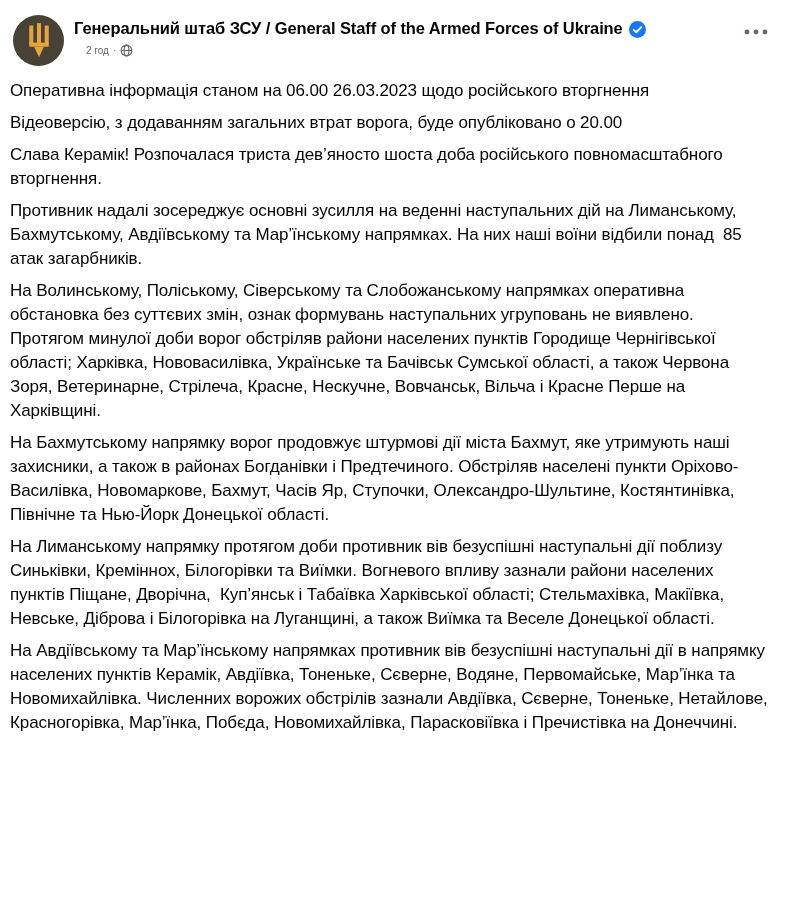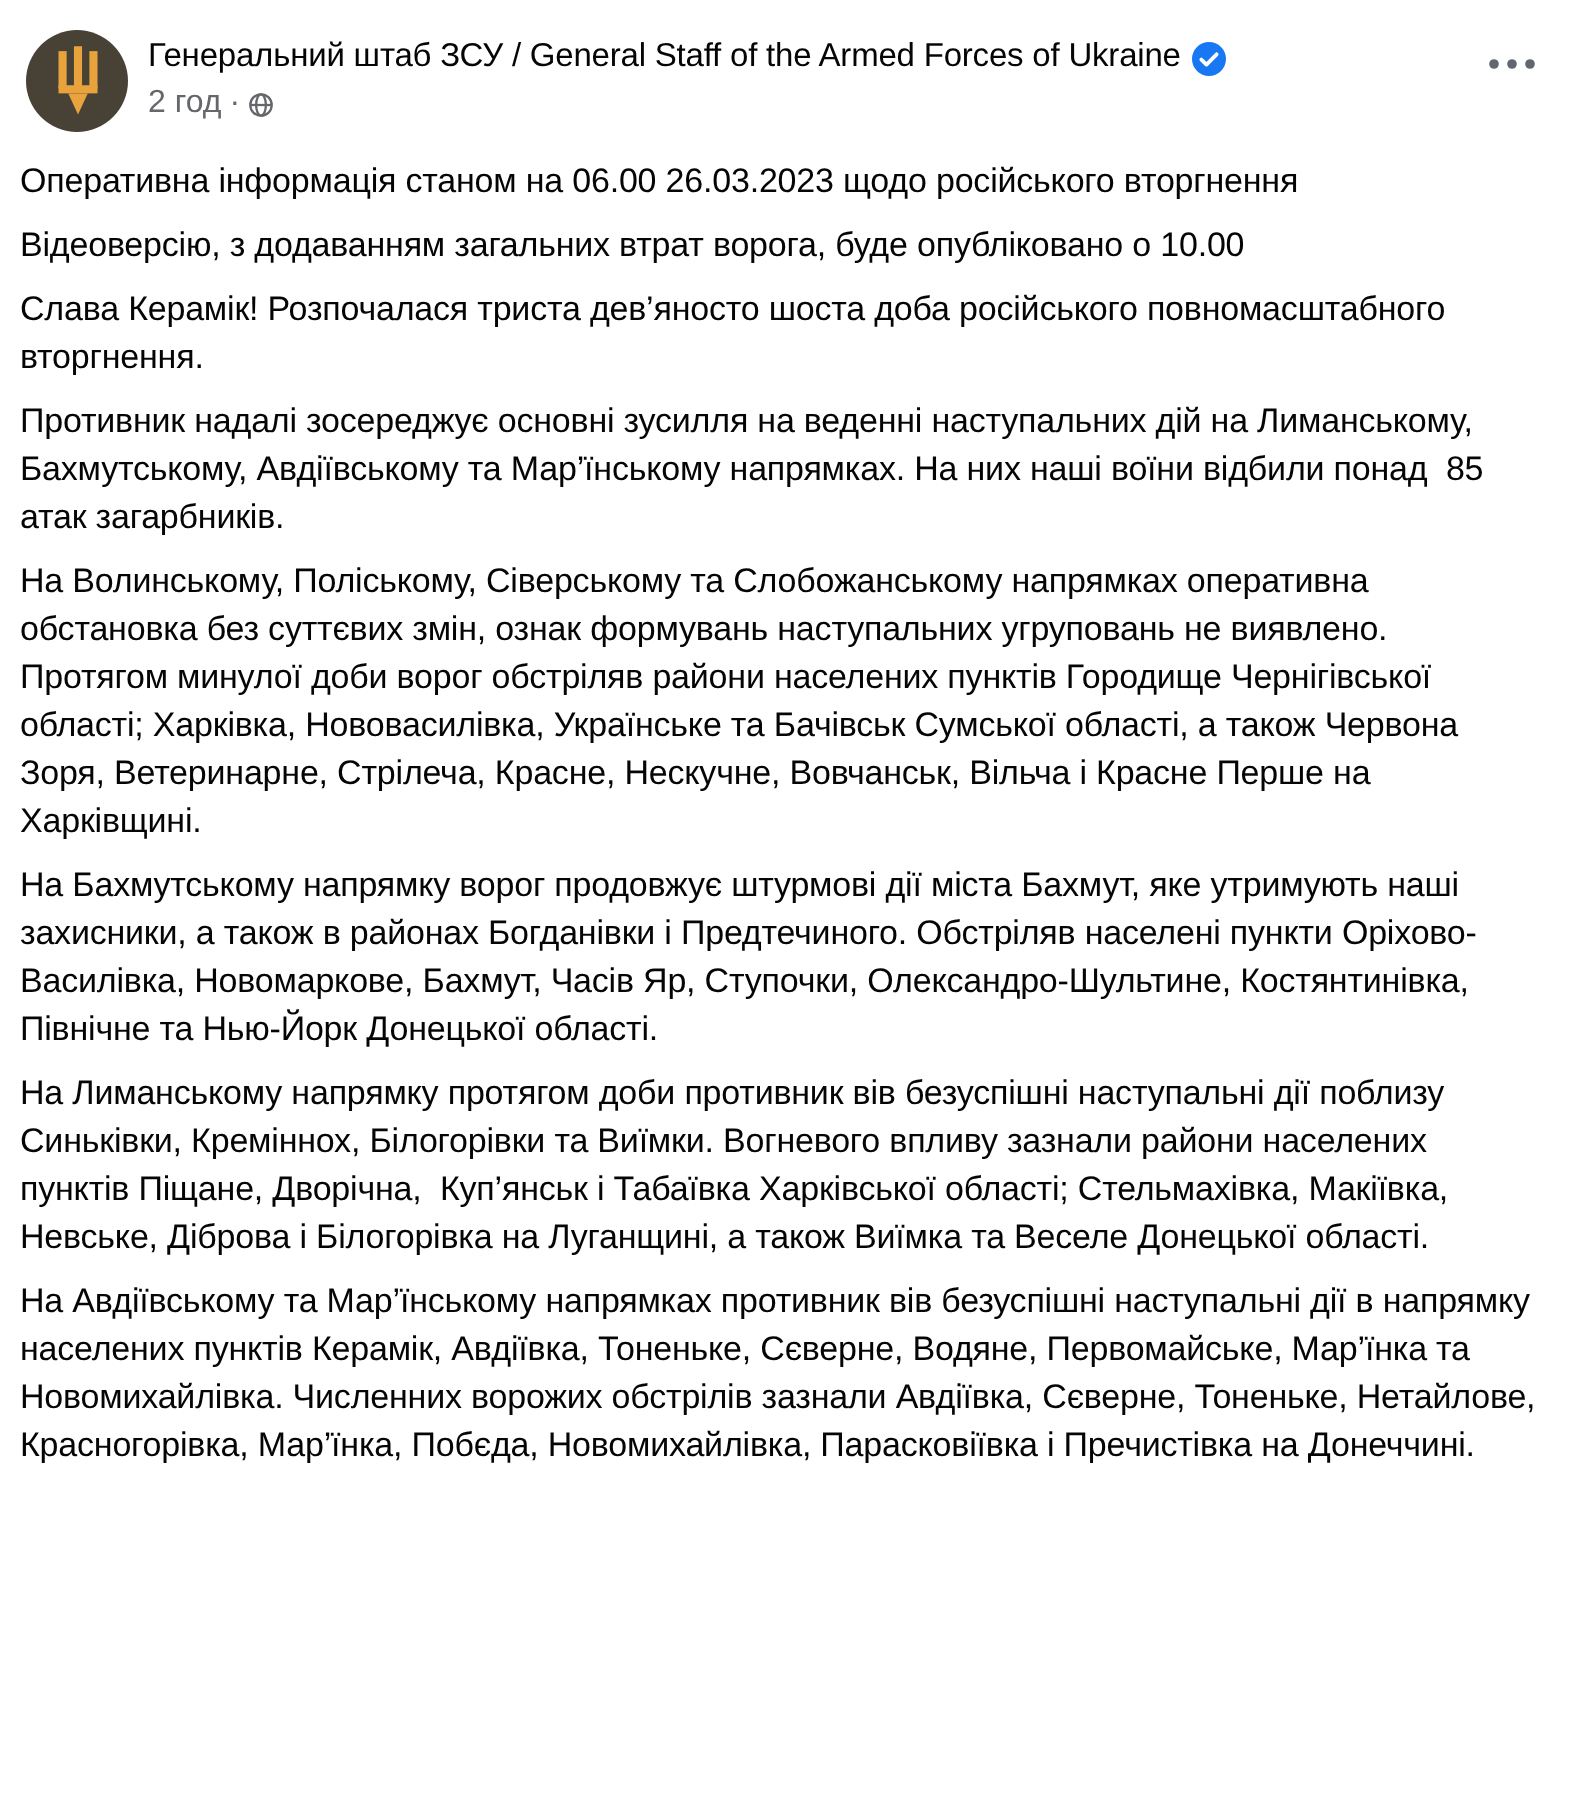--- a/index.html
+++ b/index.html
@@ -35,35 +35,36 @@
 
   .page-name-row {
     display: flex;
     align-items: center;
     gap: 6px;
     white-space: nowrap;
   }
 
   .page-name {
     font-size: 16.5px;
-    font-weight: 400;
+    font-weight: 700;
     color: #050505;
     letter-spacing: -0.1px;
     cursor: pointer;
   }
 
   .verified-badge { display: inline-flex; flex: 0 0 auto; margin-top: 1px; }
 
   .meta-row {
     margin-top: 5px;
     display: flex;
     align-items: center;
     gap: 4px;
-    font-size: 16px;
+    font-size: 10px;
     color: #65676b;
+    margin-left: 12px;
   }
   .meta-row .timestamp { cursor: pointer; }
   .meta-row .sep { color: #65676b; }
   .globe-icon { display: inline-flex; margin-top: 1px; }
 
   .more-button {
     flex: 0 0 auto;
     padding: 14px 6px 6px 6px;
     cursor: pointer;
     display: flex;
@@ -137,21 +138,21 @@
             <circle cx="21" cy="3" r="2.4"></circle>
           </g>
         </svg>
       </span>
     </div>
 
   </div>
 
   <div class="post-body">
     <p>Оперативна інформація станом на 06.00 26.03.2023 щодо російського вторгнення</p>
-    <p>Відеоверсію, з додаванням загальних втрат ворога, буде опубліковано о 10.00</p>
+    <p>Відеоверсію, з додаванням загальних втрат ворога, буде опубліковано о 20.00</p>
     <p>Слава Керамік! Розпочалася триста дев’яносто шоста доба російського повномасштабного вторгнення.</p>
     <p>Противник надалі зосереджує основні зусилля на веденні наступальних дій на Лиманському, Бахмутському, Авдіївському та Мар’їнському напрямках. На них наші воїни відбили понад  85 атак загарбників.</p>
     <p>На Волинському, Поліському, Сіверському та Слобожанському напрямках оперативна обстановка без суттєвих змін, ознак формувань наступальних угруповань не виявлено. Протягом минулої доби ворог обстріляв райони населених пунктів Городище Чернігівської області; Харківка, Нововасилівка, Українське та Бачівськ Сумської області, а також Червона Зоря, Ветеринарне, Стрілеча, Красне, Нескучне, Вовчанськ, Вільча і Красне Перше на Харківщині.</p>
     <p>На Бахмутському напрямку ворог продовжує штурмові дії міста Бахмут, яке утримують наші захисники, а також в районах Богданівки і Предтечиного. Обстріляв населені пункти Оріхово-Василівка, Новомаркове, Бахмут, Часів Яр, Ступочки, Олександро-Шультине, Костянтинівка, Північне та Нью-Йорк Донецької області.</p>
     <p>На Лиманському напрямку протягом доби противник вів безуспішні наступальні дії поблизу Синьківки, Креміннох, Білогорівки та Виїмки. Вогневого впливу зазнали райони населених пунктів Піщане, Дворічна,  Куп’янськ і Табаївка Харківської області; Стельмахівка, Макіївка, Невське, Діброва і Білогорівка на Луганщині, а також Виїмка та Веселе Донецької області.</p>
     <p>На Авдіївському та Мар’їнському напрямках противник вів безуспішні наступальні дії в напрямку населених пунктів Керамік, Авдіївка, Тоненьке, Сєверне, Водяне, Первомайське, Мар’їнка та Новомихайлівка. Численних ворожих обстрілів зазнали Авдіївка, Сєверне, Тоненьке, Нетайлове, Красногорівка, Мар’їнка, Побєда, Новомихайлівка, Парасковіївка і Пречистівка на Донеччині.</p>
   </div>
 
 </div>
 

